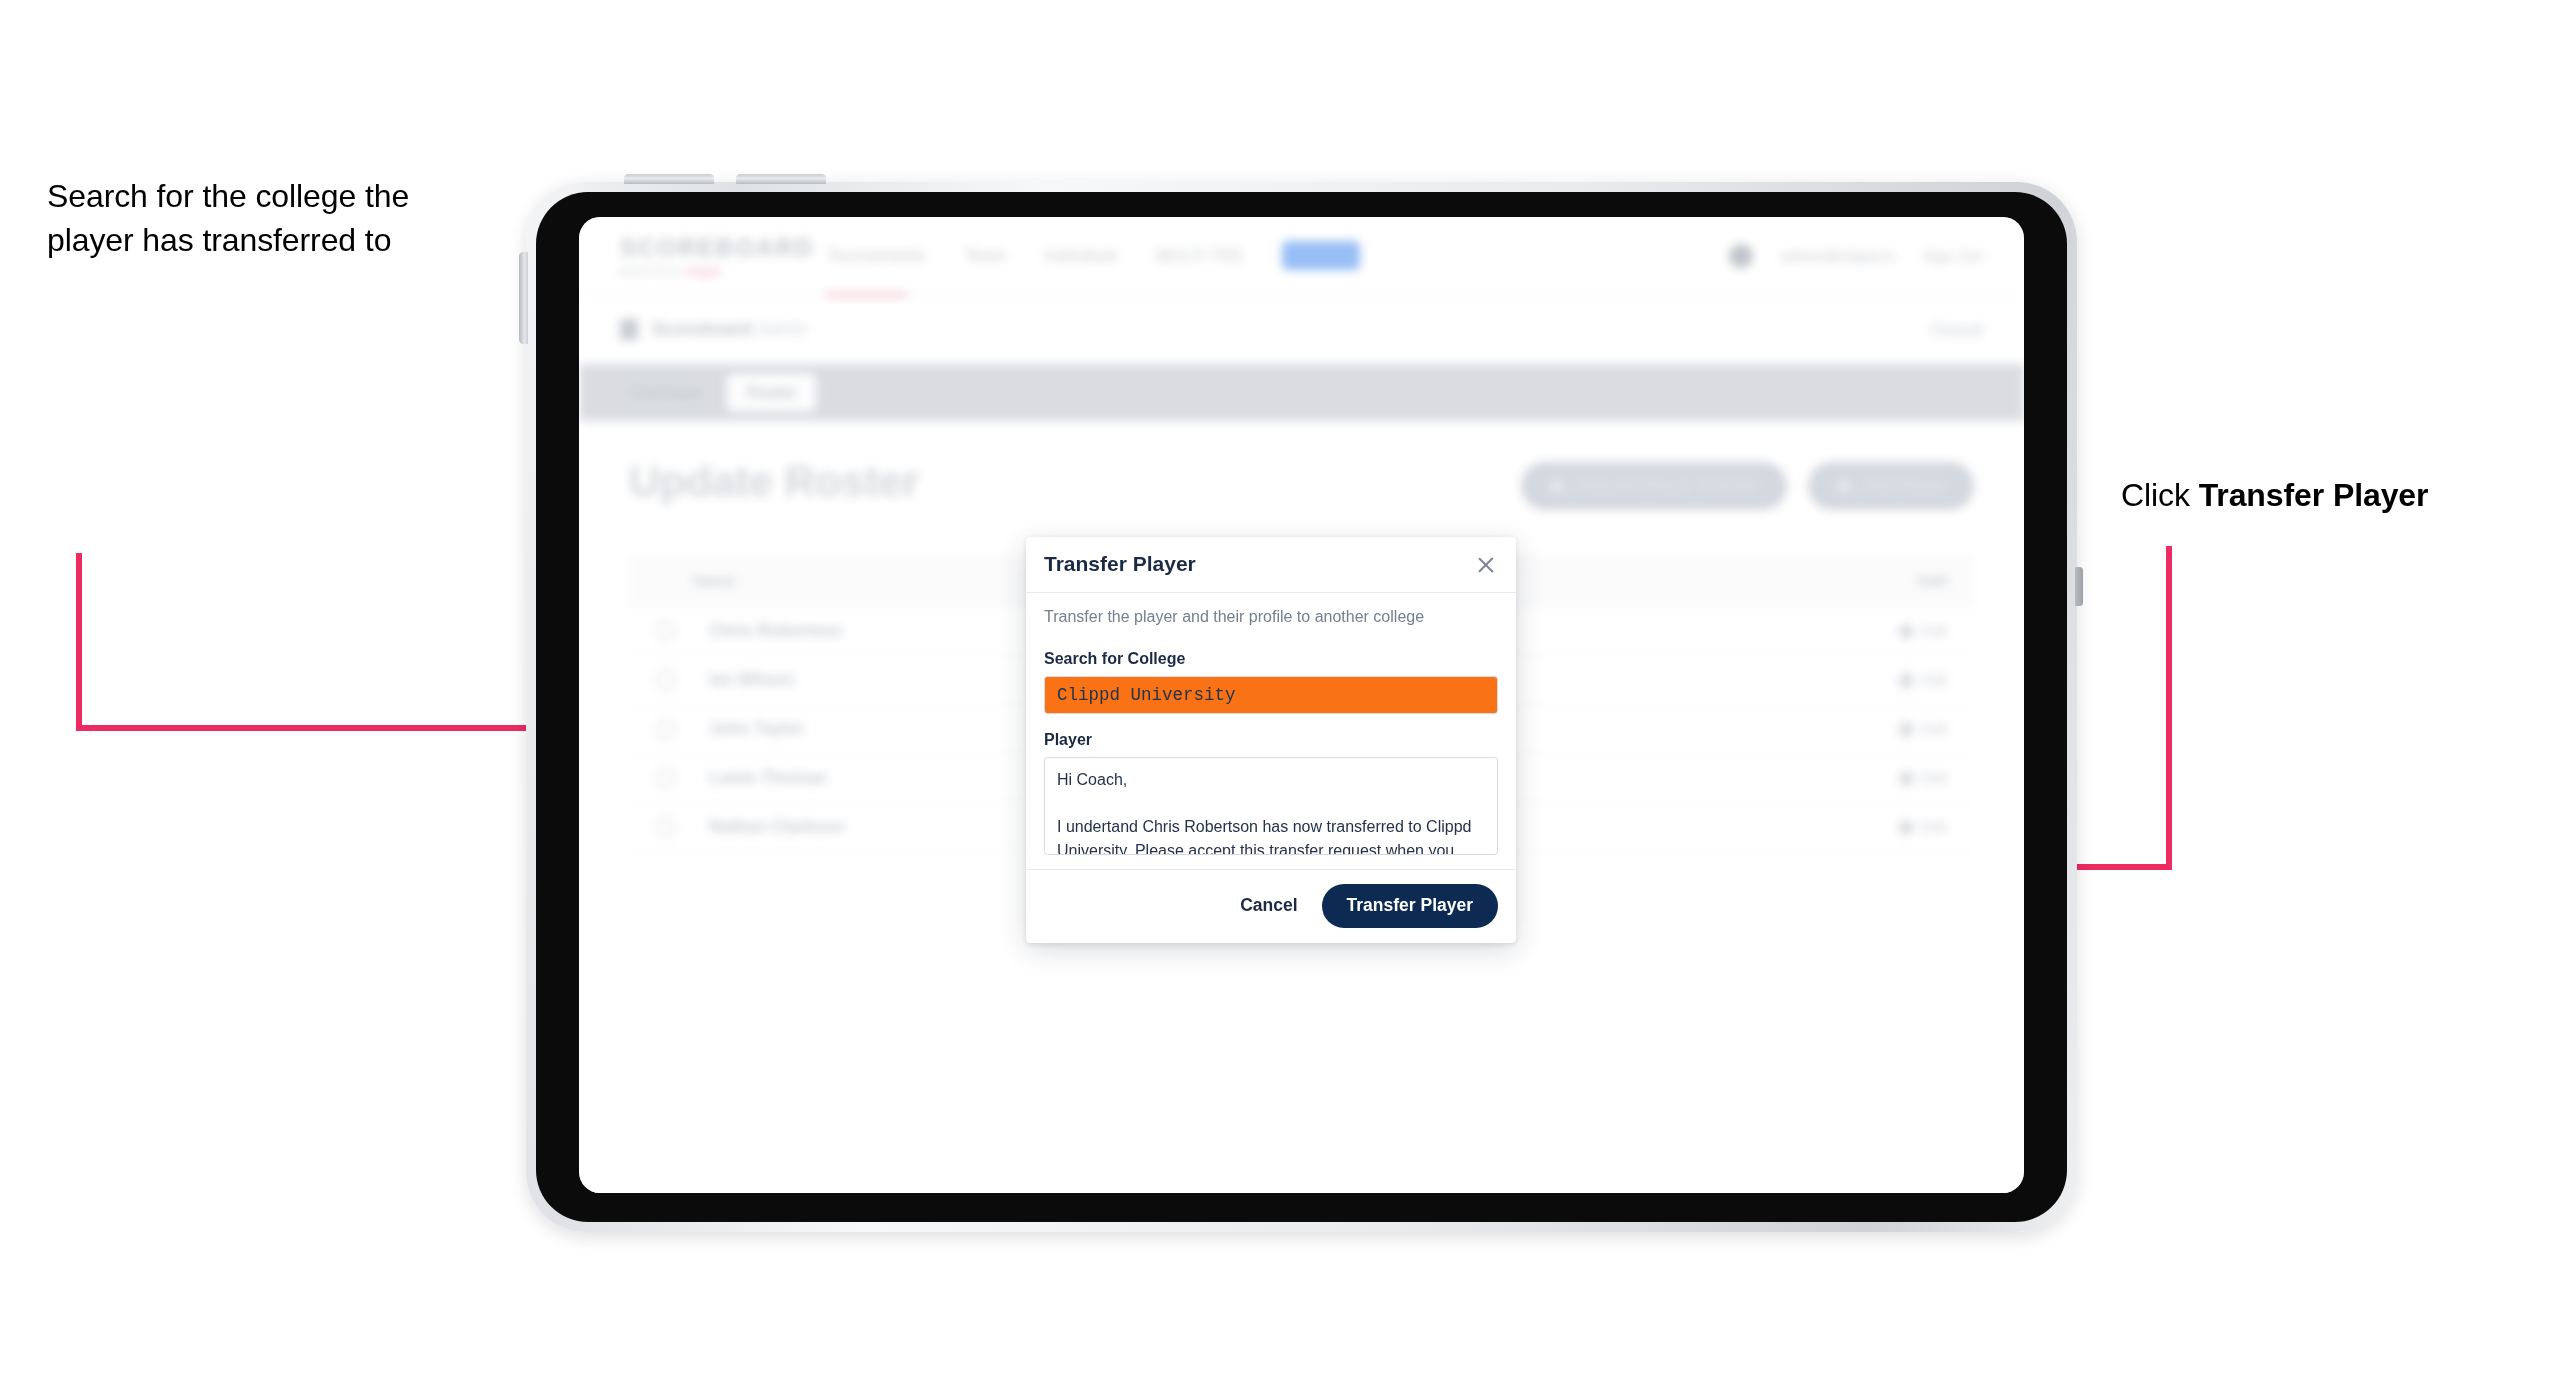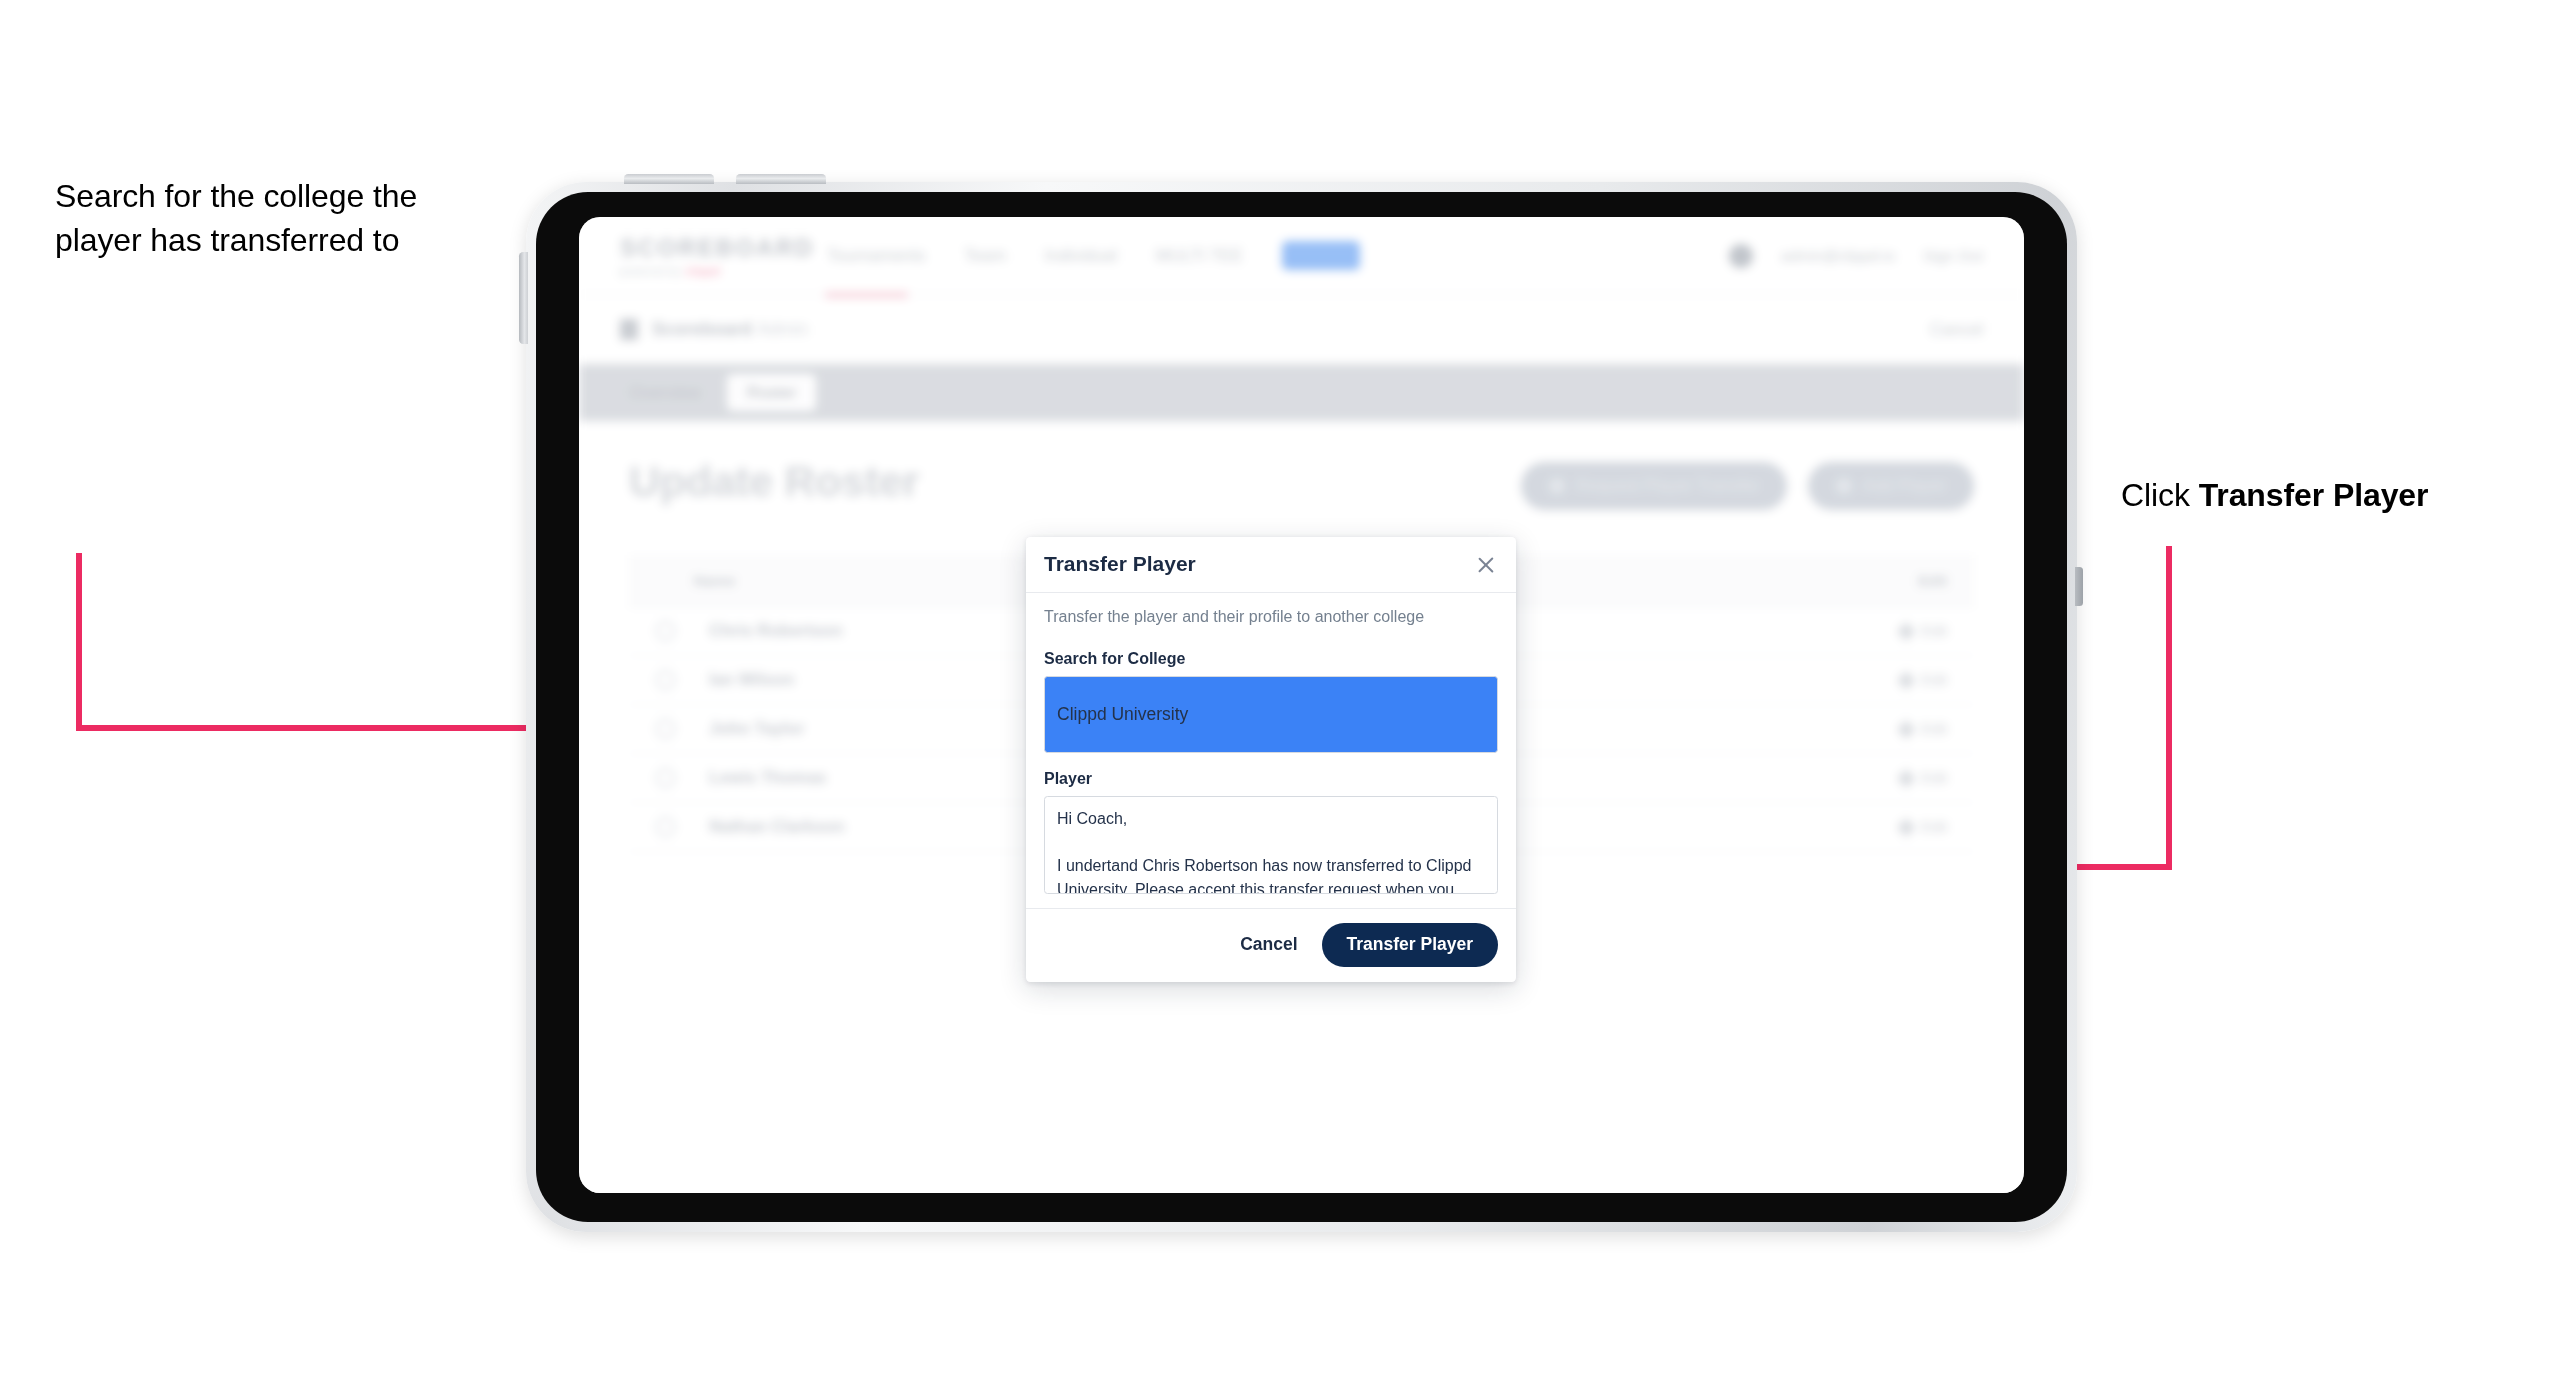--- a/index.html
+++ b/index.html
@@ -21,21 +21,21 @@
     position: absolute;
     left: 43px;
     top: 175px;
     width: 448px;
   }
   .annot-para {
     font-size: 32px;
     line-height: 1.37;
     color: #000000;
     font-weight: 400;
-    margin: 0 0 43px 12px;
+    margin: 0 0 43px 4px;
     letter-spacing: -0.1px;
   }
   .annot-para:last-child { margin-bottom: 0; }
 
   .annot-right {
     position: absolute;
     left: 2121px;
     top: 477px;
     font-size: 32px;
     color: #000000;
@@ -214,23 +214,23 @@
   }
   .modal-close:before { transform: rotate(45deg); }
   .modal-close:after  { transform: rotate(-45deg); }
 
   .modal-body { padding: 15.4px 18px 12.6px 18px; }
   .modal-desc { font-size: 16px; color: #74808f; margin-bottom: 24px; }
   .field-label { font-size: 16px; font-weight: 600; color: #1c2b44; margin-bottom: 7.7px; }
   .text-input {
     width: 100%; box-sizing: border-box;
     border: 0.7px solid #d6dae0; border-radius: 3.5px;
-    padding: 27px 12px; font-size: 17.5px; color: #24324a;
-    font-family: Liberation Sans, sans-serif;
-    background: #3b82f6; outline: none;
+    padding: 8px 12px; font-size: 17.5px; color: #24324a;
+    font-family: Liberation Mono, monospace;
+    background: #f97316; outline: none;
   }
   .field-gap { height: 17px; }
   .textarea-box {
     width: 100%; box-sizing: border-box;
     border: 0.7px solid #d6dae0; border-radius: 3.5px;
     padding: 10.5px 12px; font-size: 16px; color: #24324a;
     line-height: 1.48; height: 98px; resize: none; overflow: hidden;
     font-family: "Liberation Sans", sans-serif;
     background: #ffffff; outline: none;
     white-space: pre-wrap;

